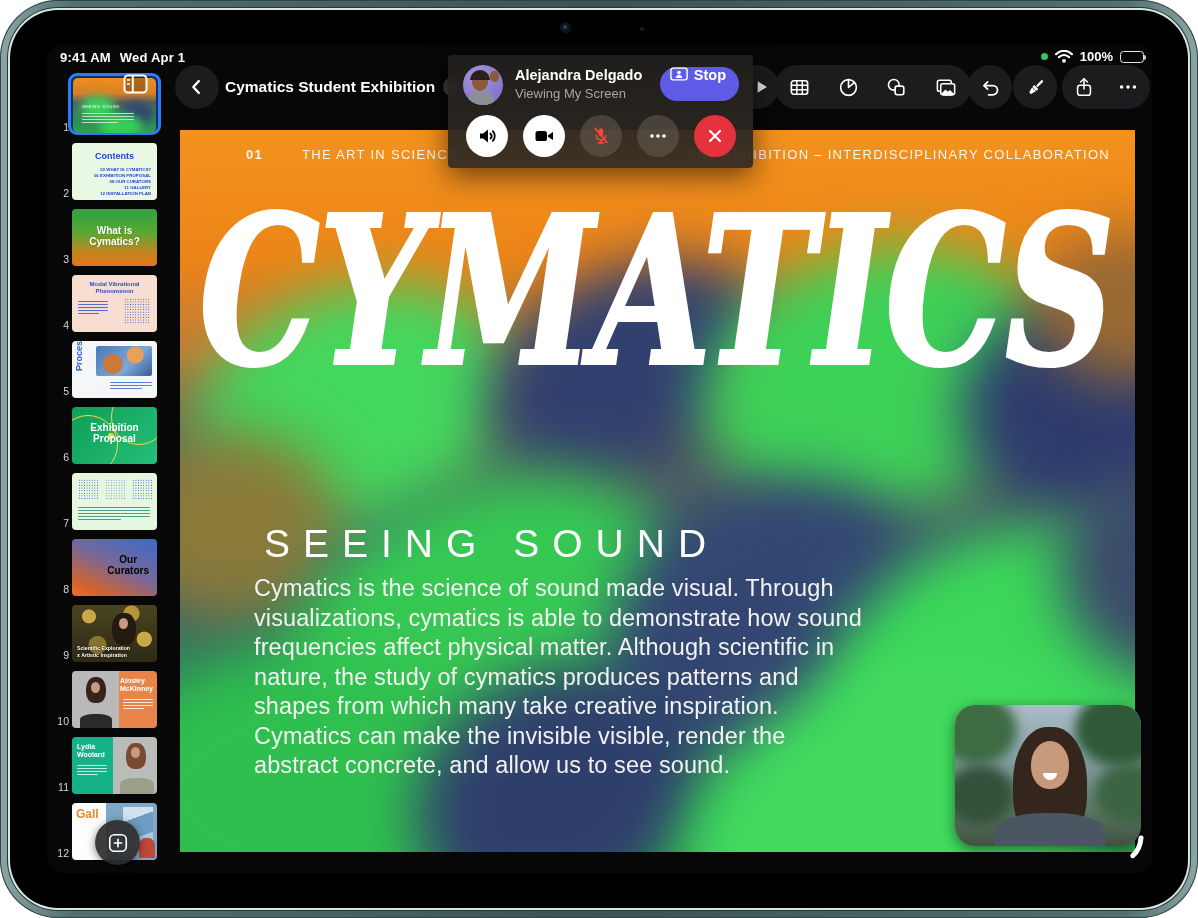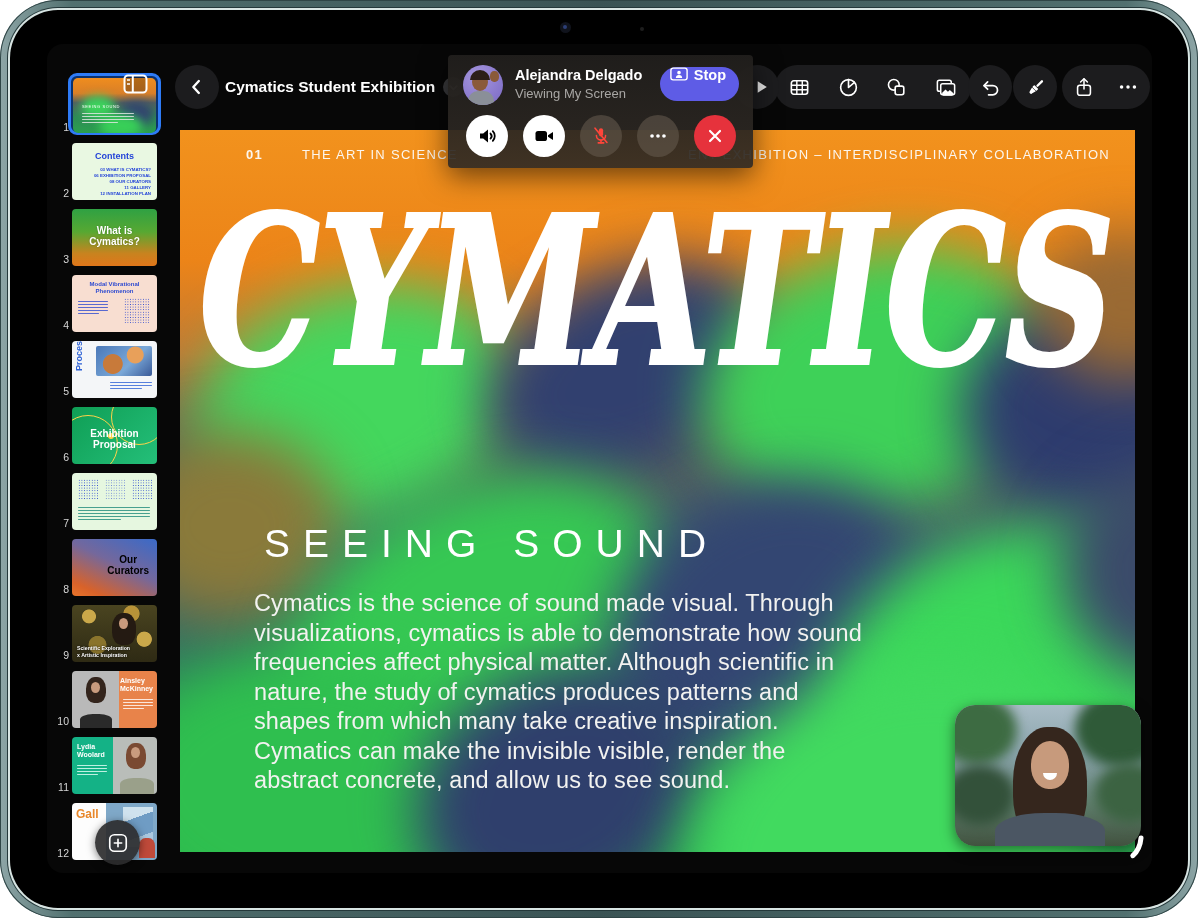--- a/index.html
+++ b/index.html
@@ -60,21 +60,21 @@
   .mini-face { width:9px; height:11px; background:#c99b7e; border-radius:50%; position:absolute; }
   .pattern-sq { background-image:radial-gradient(#2f4bd0 34%, transparent 38%); background-size:2.6px 2.6px; }
   .add-slide { position:absolute; left:48px; top:776px; width:45px; height:45px; border-radius:50%; background:rgba(44,44,46,.92); display:flex; align-items:center; justify-content:center; box-shadow:0 2px 8px rgba(0,0,0,.5); }
 
   
   .slide { position:absolute; left:133px; top:86px; width:955px; height:722px; overflow:hidden; background:linear-gradient(180deg,#f2921d 0%,#ec8418 18%,#c07a35 31%,#5d6258 44%,#41586b 58%,#2f7f5c 78%,#28a24e 100%); }
   .blob { position:absolute; border-radius:50%; filter:blur(28px); }
   .slide-eyebrow { position:absolute; top:17px; left:0; width:100%; color:#fcf6ee; font-size:13px; letter-spacing:1.3px; z-index:5; }
   .wordmark-svg { position:absolute; left:10px; top:48px; width:935px; height:250px; z-index:4; }
   .slide-heading { position:absolute; left:84px; top:392px; color:#fff; font-size:39px; font-weight:400; letter-spacing:13px; z-index:5; font-family:"Liberation Sans",sans-serif; }
-  .slide-body { position:absolute; left:74px; top:459px; width:620px; color:#f2f2f0; font-size:23.5px; line-height:29.5px; z-index:5; letter-spacing:.1px; }
+  .slide-body { position:absolute; left:74px; top:444px; width:620px; color:#f2f2f0; font-size:23.5px; line-height:29.5px; z-index:5; letter-spacing:.1px; }
   .preline { white-space:pre-line; }
 
   
   .ft-card { position:absolute; left:401px; top:11px; width:305px; height:113px; border-radius:4px; background:linear-gradient(180deg,rgba(32,30,28,.97),rgba(48,42,36,.92)); box-shadow:0 8px 28px rgba(0,0,0,.55); z-index:30;padding-left:8px; }
   .ft-avatar { position:absolute; left:15px; top:10px; width:40px; height:40px; border-radius:50%; background:radial-gradient(circle at 35% 30%,#a596dd,#7a68c4); overflow:hidden; }
   .ft-name { position:absolute; left:67px; top:12px; color:#fff; font-size:14.5px; font-weight:700; }
   .ft-status { position:absolute; left:67px; top:31px; color:#a8a6a4; font-size:13px; }
   .ft-stop { position:absolute; right:14px; top:12px; height:34px; padding:0 13px 0 10px; border-radius:17px; background:#5e5ce6; display:flex; align-items:flex-start; gap:6px; color:#fff; font-size:14.5px; font-weight:700; }
   .ft-row { position:absolute; left:0; bottom:11px; width:100%; display:flex; justify-content:center; gap:15px; }
   .ft-circle { width:42px; height:42px; border-radius:50%; display:flex; align-items:center; justify-content:center; }
@@ -97,20 +97,38 @@
 <body>
 
 <div class="stage">
   <div class="device">
     <div class="bezel"></div>
     <div class="camera-dot"></div>
     <div class="mic-dot"></div>
 
     <div class="screen">
 
+      <div class="statusbar">
+        <div class="sb-left">
+          <span>9:41 AM</span>
+          <span>Wed Apr 1</span>
+        </div>
+        <div class="sb-right">
+          <span class="green-dot"></span>
+          <span>
+            <svg width="18" height="13" viewBox="0 0 18 13">
+                <path d="M1 4.2 C5.5 -0.4 12.5 -0.4 17 4.2" stroke="#fff" stroke-width="2" fill="none" stroke-linecap="round"></path>
+                <path d="M3.8 7.2 C6.8 4.2 11.2 4.2 14.2 7.2" stroke="#fff" stroke-width="2" fill="none" stroke-linecap="round"></path>
+                <circle cx="9" cy="10.8" r="1.9" fill="#fff"></circle>
+              </svg>
+          </span>
+          <span>100%</span>
+          <span class="battery-body"><span class="battery-fill"></span><span class="battery-nub"></span></span>
+        </div>
+      </div>
 
       <div class="circ-btn" style="left:128px; top:21px;">
         <svg width="22" height="22" viewBox="0 0 24 24">
             <path d="M14 5.5 L8 12 L14 18.5" stroke="#fff" stroke-width="2.6" fill="none" stroke-linecap="round" stroke-linejoin="round"></path>
           </svg>
       </div>
       <div class="doc-title">
         <span>Cymatics Student Exhibition</span>
         <span class="chev-badge">
           <svg width="11" height="11" viewBox="0 0 12 12">
@@ -267,21 +285,21 @@
               </div>
           </div>
         </div>
 
         <div class="srow">
           <span class="snum">6</span>
           <div class="thumb m-exhib">
             <div style="position:absolute; left:-14px; top:8px; width:60px; height:60px; border-radius:50%; border:1.2px solid #ffd24a;"></div>
             <div style="position:absolute; right:-10px; top:-18px; width:56px; height:56px; border-radius:50%; border:1.2px solid #ffd24a;"></div>
             <div style="position:absolute; left:36px; top:26px; width:6px; height:6px; border-radius:50%; background:#ffd24a;"></div>
-            <div class="preline" style="text-align:center; color:#fff; font-weight:700; font-size:10px; line-height:11px; margin-top:21px; position:relative;">Exhibition
+            <div class="preline" style="text-align:center; color:#fff; font-weight:700; font-size:10px; line-height:11px; margin-top:15px; position:relative;">Exhibition
 Proposal</div>
           </div>
         </div>
 
         <div class="srow">
           <span class="snum">7</span>
           <div class="thumb m-patterns">
             <div class="pattern-sq" style="position:absolute; left:6px; top:6px; width:20px; height:20px;"></div>
             <div class="pattern-sq" style="position:absolute; left:33px; top:6px; width:20px; height:20px; opacity:.65;"></div>
             <div class="pattern-sq" style="position:absolute; left:60px; top:6px; width:20px; height:20px;"></div>

